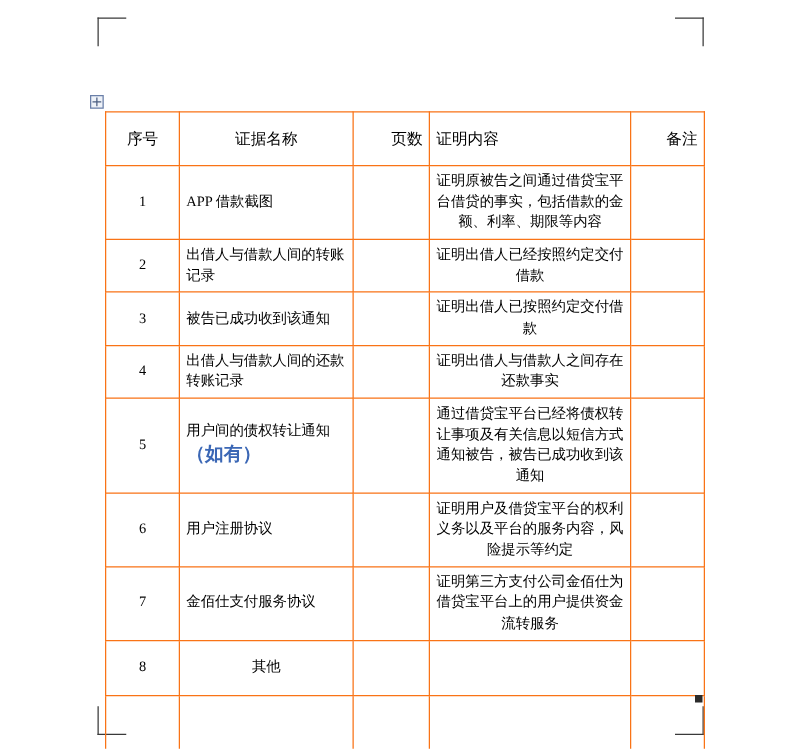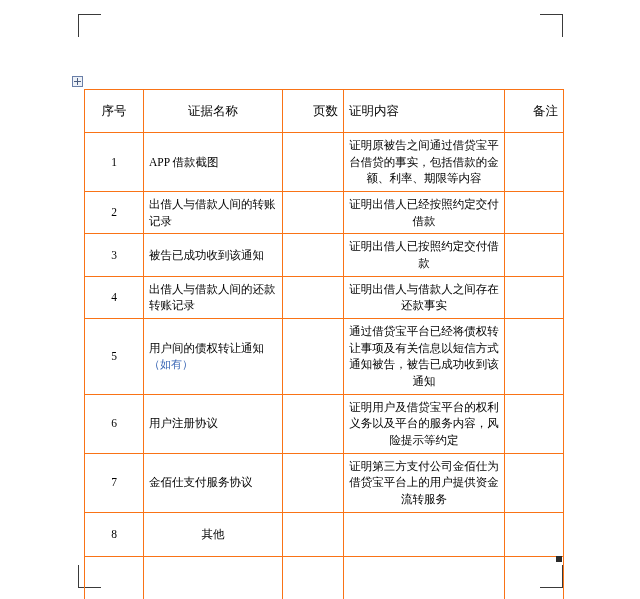--- a/index.html
+++ b/index.html
@@ -99,21 +99,22 @@
   .c-note  { width: 48px;  text-align: right; }
 
   td.num { text-align: center; }
   td.name { }
   td.proof { text-align: center; }
   td.pages, td.note { }
 
   .sub-note {
     display: block;
     color: #3b67b5;
-    font-size: 11px;
+    font-size: 15px;
+    font-weight: bold;
   }
   .row-other td.name { text-align: center; }
   .tall { height: 44px; }
 
   
   .edge-mark {
     position: absolute;
     left: 556px;
     top: 556px;
     width: 6px;

